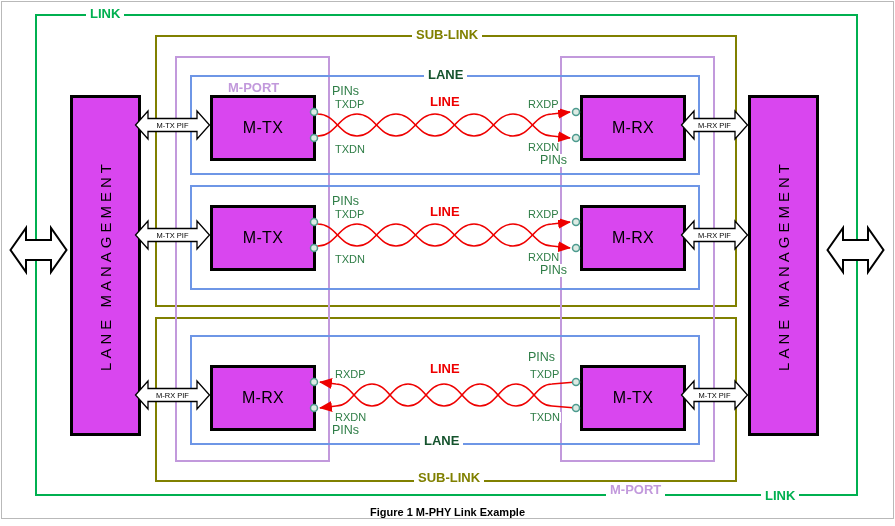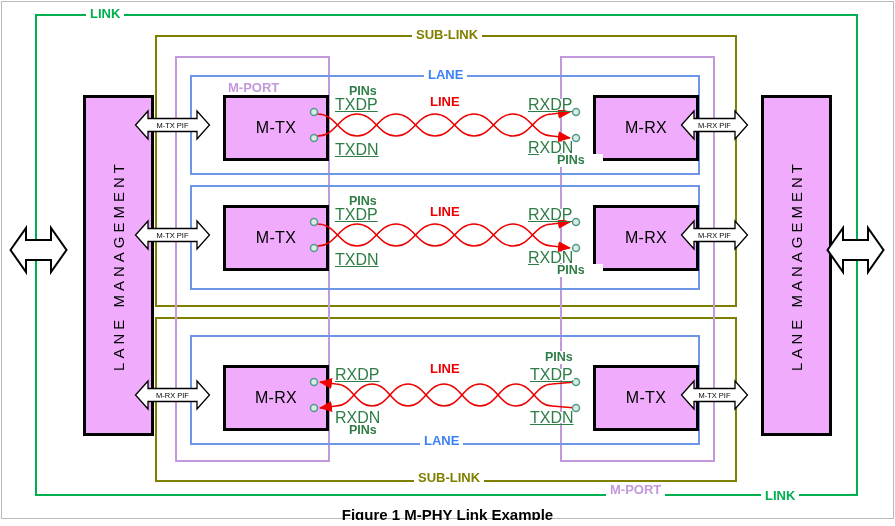--- a/index.html
+++ b/index.html
@@ -10,31 +10,31 @@
   .frame{position:absolute;inset:1px;border:1px solid #b9b9b9;z-index:0;}
   .rect{position:absolute;z-index:1;}
   .r-link{border:2px solid #00B050;}
   .r-sublink{border:2px solid #808000;}
   .r-mport{border:2px solid #C299DC;}
   .r-lane{border:2px solid #6E96E6;}
   .lbl{position:absolute;background:#fff;padding:0 4px;font-weight:bold;font-size:13px;line-height:14px;z-index:6;white-space:nowrap;}
   .t-link{color:#00B050;}
   .t-sublink{color:#808000;text-align:center;}
   .t-mport{color:#C299DC;margin-top:32px;}
-  .t-lane{color:#3b82f6;}
+  .t-lane{color:#14532d;}
   .t-line{color:#EE0000;}
-  .pins-lbl{position:absolute;font-size:12.5px;font-weight:bold;color:#2E7D46;line-height:13px;z-index:6;background:#fff;padding:0 18px;white-space:nowrap;}
-  .pin-lbl{position:absolute;font-size:16px;color:#2E7D46;line-height:11px;z-index:6;background:#fff;padding:0 1px;white-space:nowrap;text-decoration:underline;}
-  .box{position:absolute;border:3px solid #000;background:#f0abfc;display:flex;align-items:center;justify-content:center;z-index:4;margin-left:13px;}
+  .pins-lbl{position:absolute;font-size:12.5px;font-weight:normal;color:#2E7D46;line-height:13px;z-index:6;background:#fff;padding:0 1px;white-space:nowrap;}
+  .pin-lbl{position:absolute;font-size:11px;color:#2E7D46;line-height:11px;z-index:6;background:#fff;padding:0 1px;white-space:nowrap;}
+  .box{position:absolute;border:3px solid #000;background:#d946ef;display:flex;align-items:center;justify-content:center;z-index:4;}
   .module{width:100px;height:60px;font-size:16px;letter-spacing:.3px;color:#000;}
   .mgmt{width:65px;height:335px;}
   .mgmt span{transform:rotate(-90deg);white-space:nowrap;font-size:15px;letter-spacing:4px;color:#000;}
   .overlay{position:absolute;left:0;top:0;z-index:5;pointer-events:none;}
   .pif-text{font-family:"Liberation Sans","DejaVu Sans",sans-serif;font-size:7.5px;fill:#000;}
-  .caption{position:absolute;left:0;top:506px;width:100%;text-align:center;font-size:15px;font-weight:bold;color:#000;z-index:6;}
+  .caption{position:absolute;left:0;top:506px;width:100%;text-align:center;font-size:11px;font-weight:bold;color:#000;z-index:6;}
 </style>
 </head>
 <body>
 
 <div class="canvas">
 
   <div class="frame"></div>
 
   <div class="rect r-link" style="left:35px;top:14px;width:819px;height:478px;"></div>
   <div class="rect r-sublink" style="left:155px;top:35px;width:578px;height:268px;"></div>

